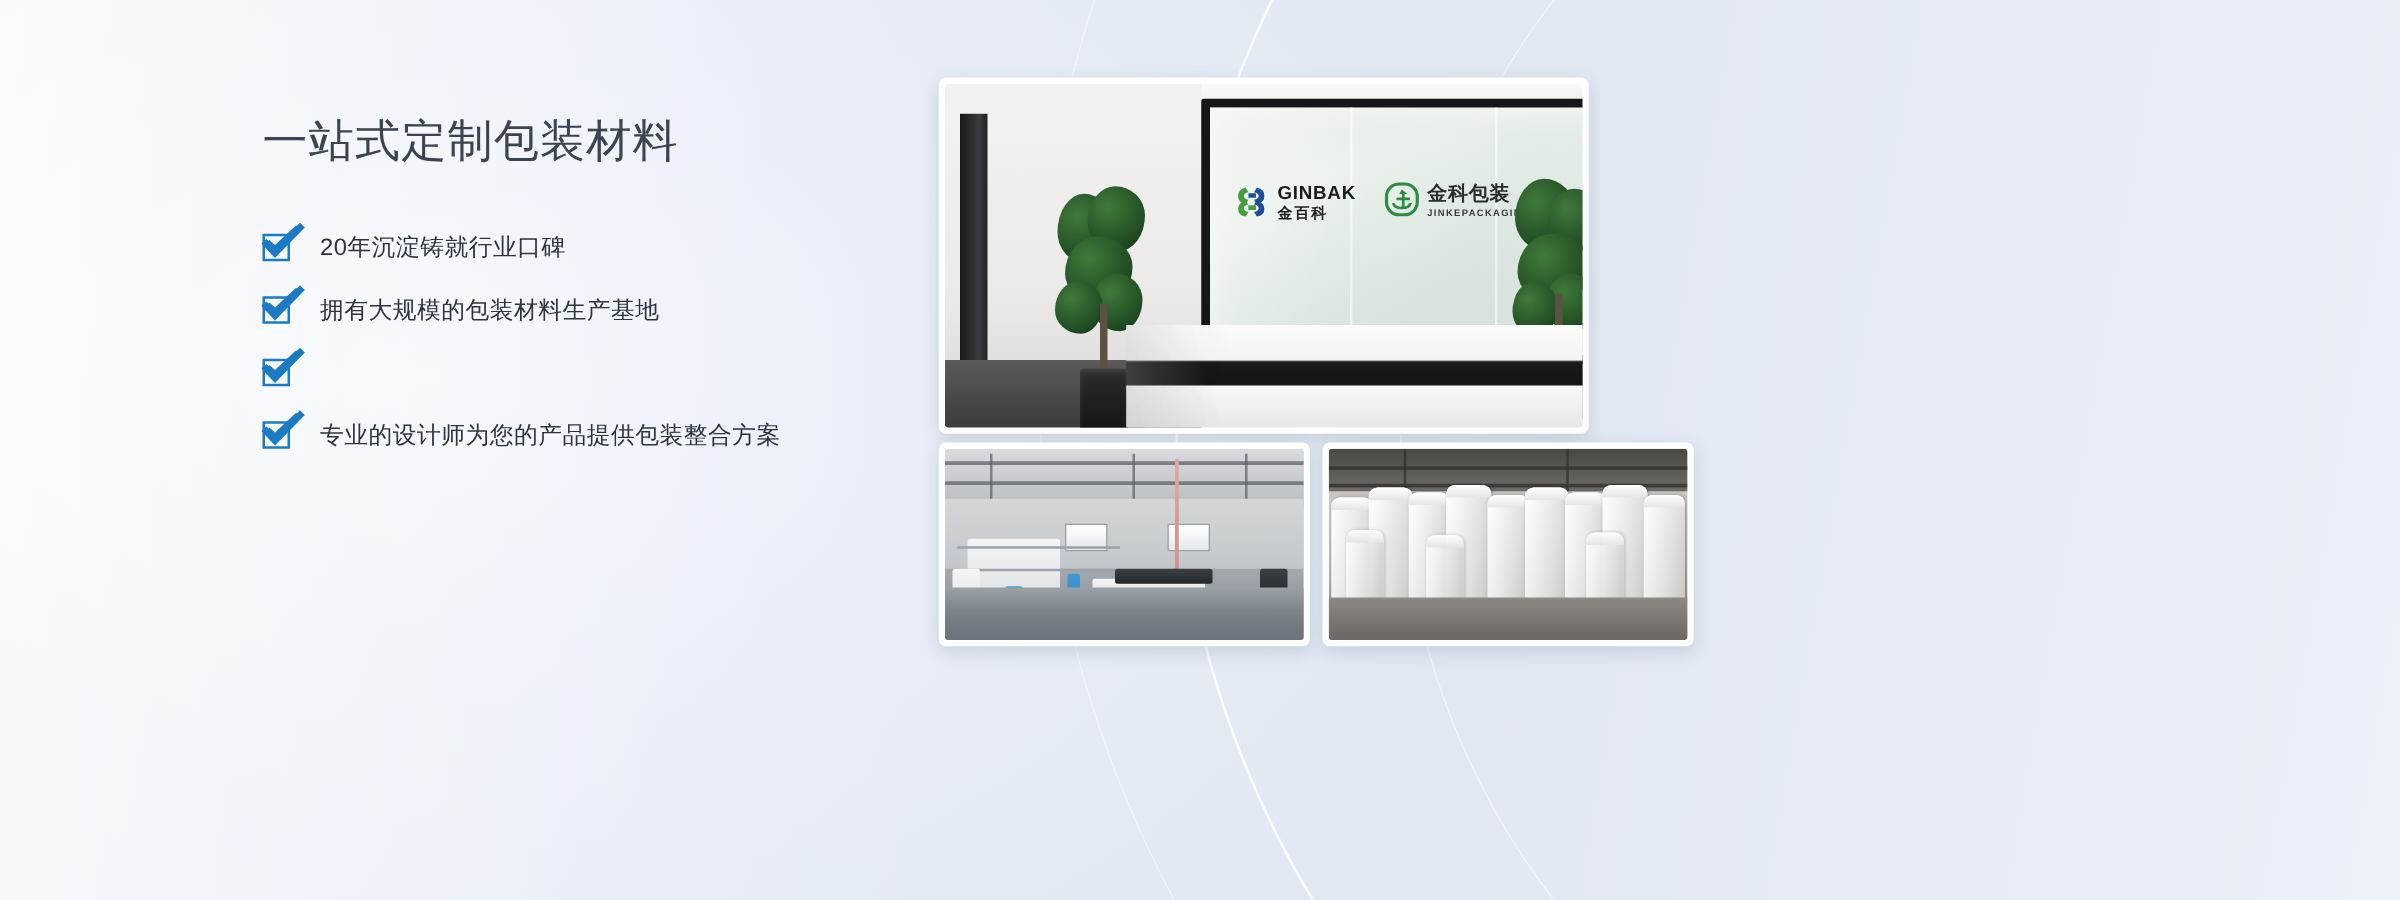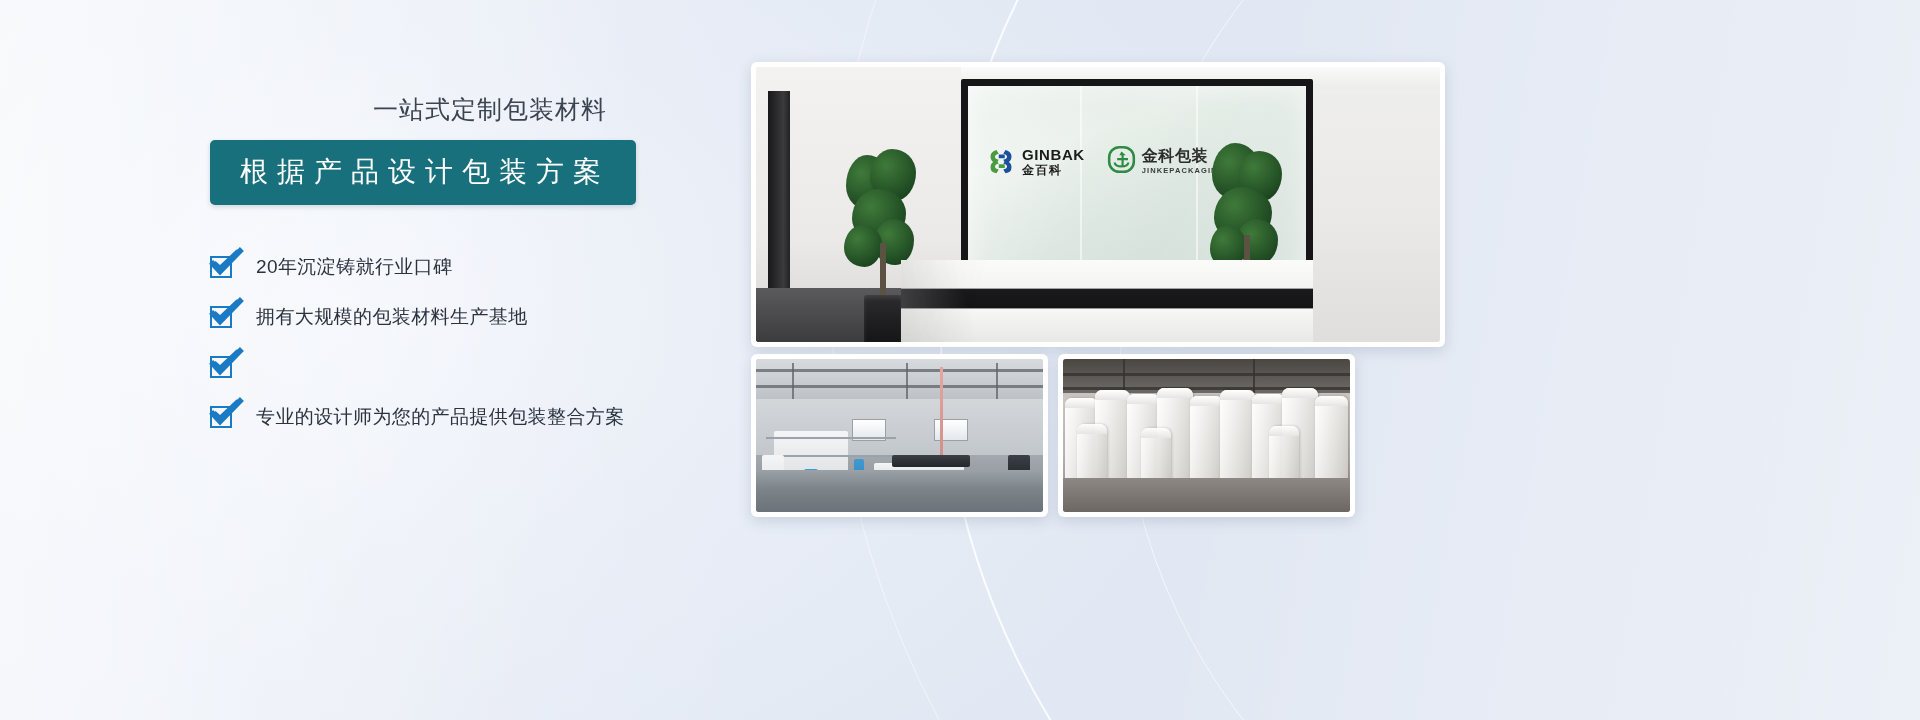--- a/index.html
+++ b/index.html
@@ -34,25 +34,24 @@
   .vwash {
     position: absolute; left: 0; top: 0; width: 760px; height: 720px;
     background: linear-gradient(90deg, rgba(255,255,255,0.35) 0%, rgba(255,255,255,0.0) 100%);
     pointer-events: none;
   }
 
   
   .left { position: absolute; left: 210px; top: 96px; width: 560px; }
 
   .eyebrow {
-    font-size: 25px; color: #3b4450; letter-spacing: 1px;
-    font-family: Liberation Serif, serif;
+    font-size: 36px; color: #3b4450; letter-spacing: 1px;
+    font-family: Liberation Mono, monospace;
     font-weight: 400;
     line-height: 1.1;
-    text-align: center;
   }
 
   .headline {
     margin-top: 14px;
     font-size: 61px; font-weight: 700; color: #0b63b5;
     letter-spacing: 1px; line-height: 1.12;
     white-space: nowrap;
     -webkit-text-stroke: 5px #ffffff;
     paint-order: stroke fill;
     text-shadow: 3px 4px 5px rgba(120,135,160,0.45);
@@ -96,21 +95,21 @@
   .photo-frame {
     position: absolute;
     background: #ffffff;
     border-radius: 6px;
     padding: 5px;
     box-shadow: 0 4px 14px rgba(80,100,130,0.20);
     overflow: hidden;
   }
   .photo-frame > .photo { width: 100%; height: 100%; border-radius: 3px; overflow: hidden; position: relative; }
 
-  .frame-main { left: 0; top: 0; width: 694px; height: 285px; }
+  .frame-main { left: 0; top: 0; width: 520px; height: 285px; }
   .frame-left { left: 0; top: 292px; width: 297px; height: 163px; }
   .frame-right { left: 307px; top: 292px; width: 297px; height: 163px; }
 
   
   .office {
     width: 100%; height: 100%;
     background: linear-gradient(180deg, #efefee 0%, #eae9e7 55%, #dfdedc 100%);
     position: relative;
   }
   .office .ceiling {
@@ -290,21 +289,20 @@
   <div class="arc a2"></div>
   <div class="arc a3"></div>
   <div class="sheen"></div>
   <div class="vwash"></div>
 
   <div class="left">
 
     <div class="eyebrow">一站式定制包装材料</div>
 
 
-    <div class="tagbar">根据产品设计包装方案</div>
 
     <div class="features">
 
       <div class="feature-row">
         <span class="check-icon">
           <svg width="34" height="30" viewBox="0 0 34 30">
             <path d="M3 15 L10 22 L31 1 L26.5 0.5 L10 16 L5.5 12 Z" fill="#1a7bc4"></path>
             <path d="M3 15 L10 22.5 L30 2" stroke="#1a7bc4" stroke-width="5.5" fill="none" stroke-linecap="square"></path>
           </svg>
         </span>

